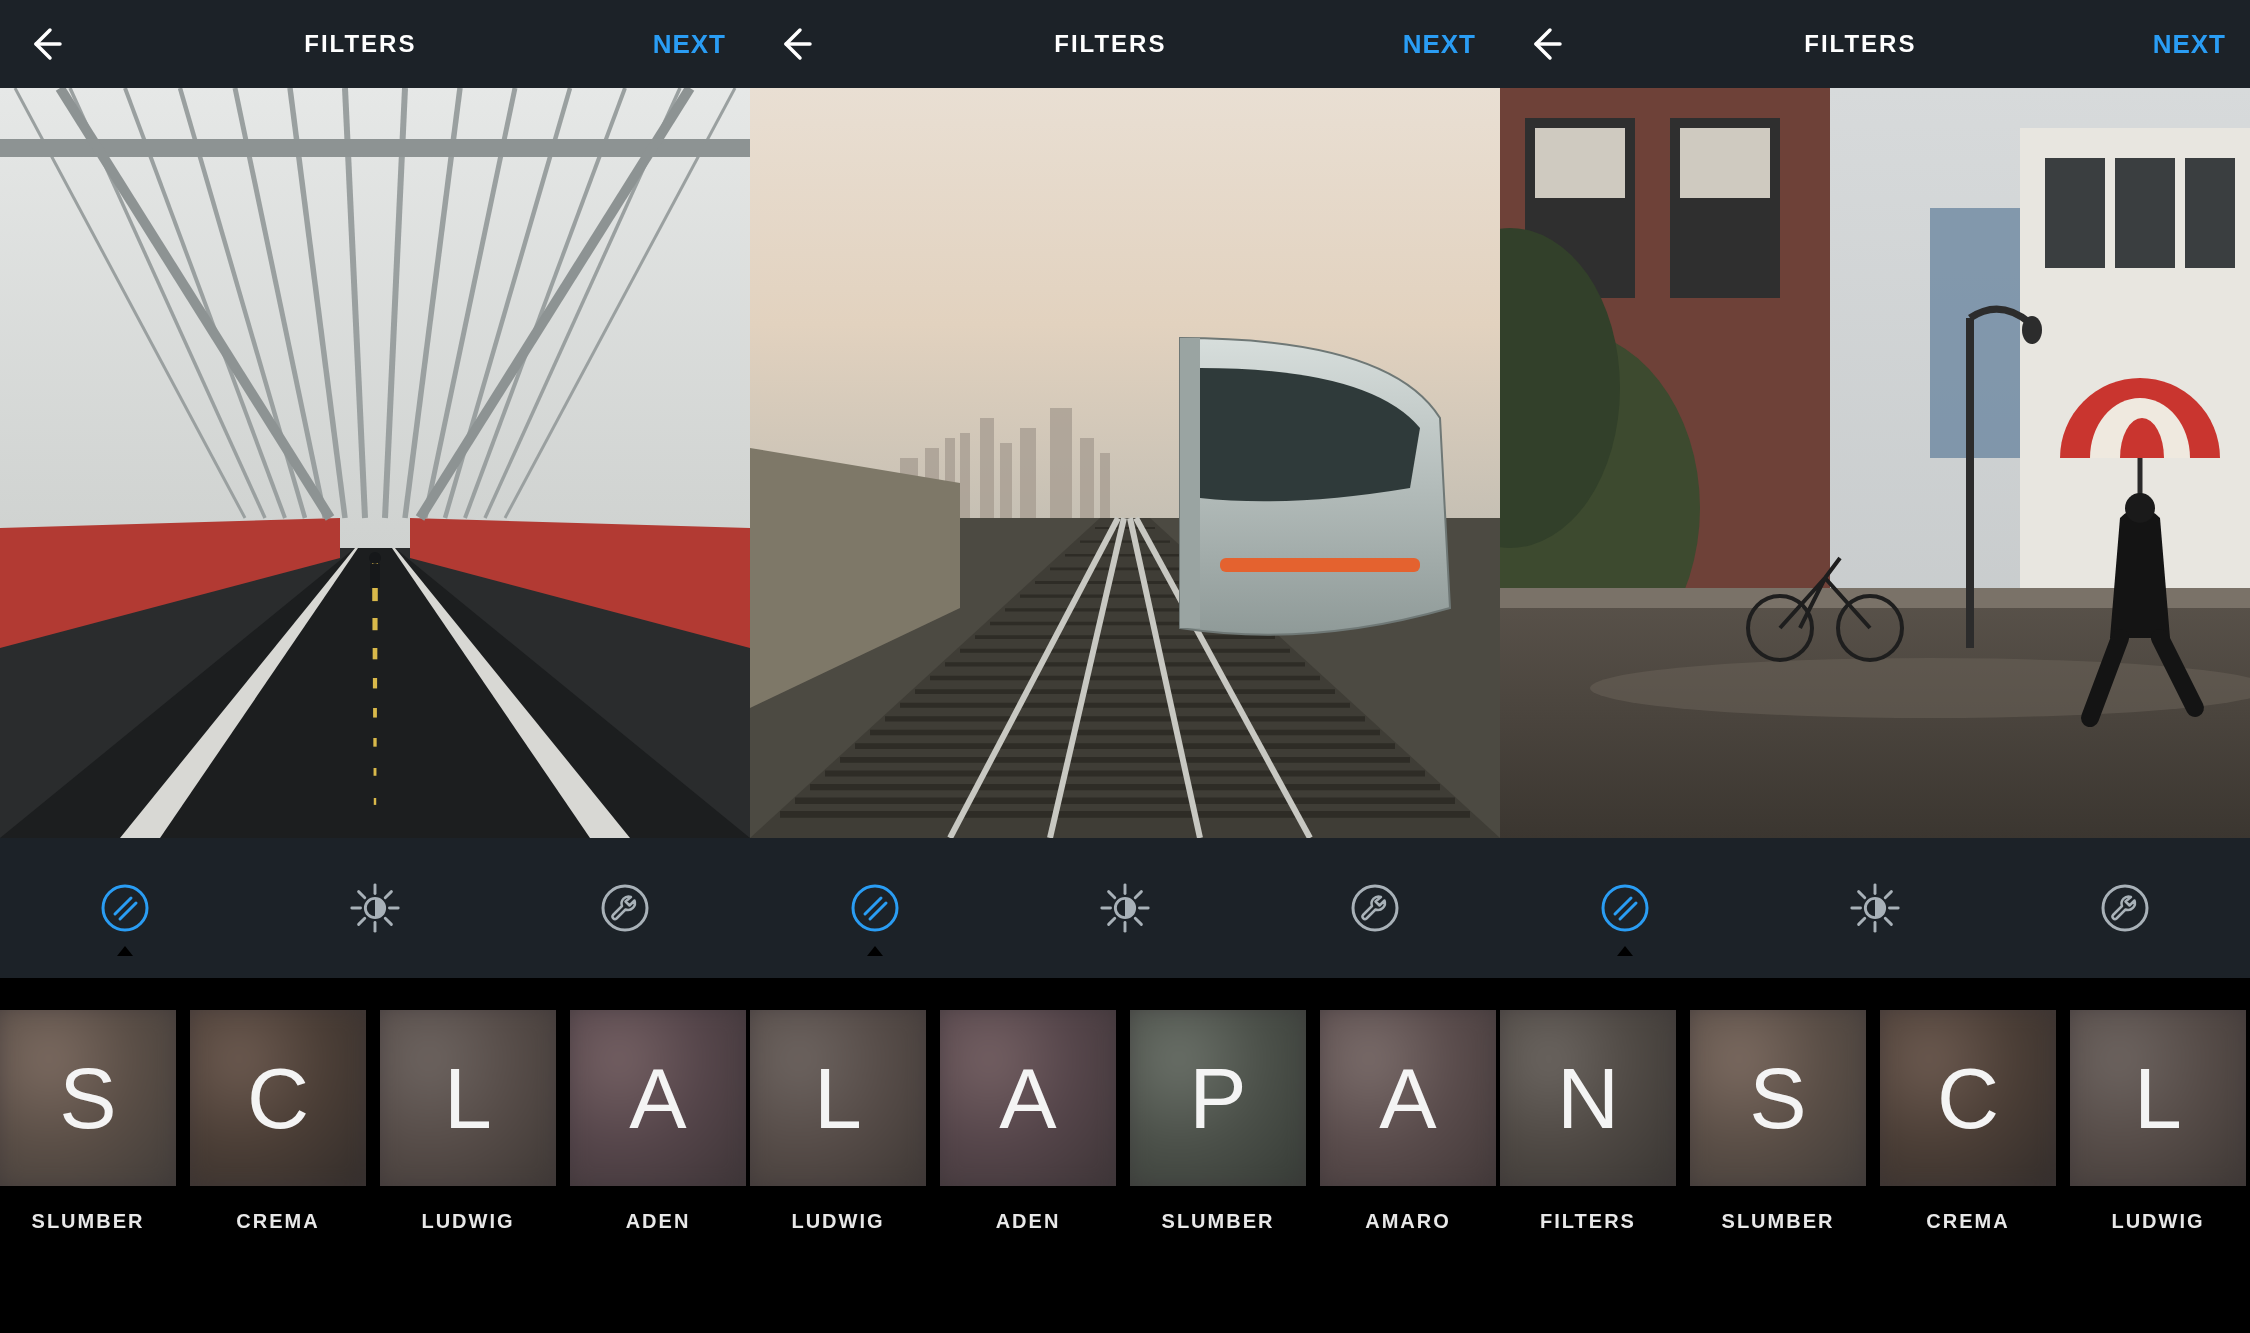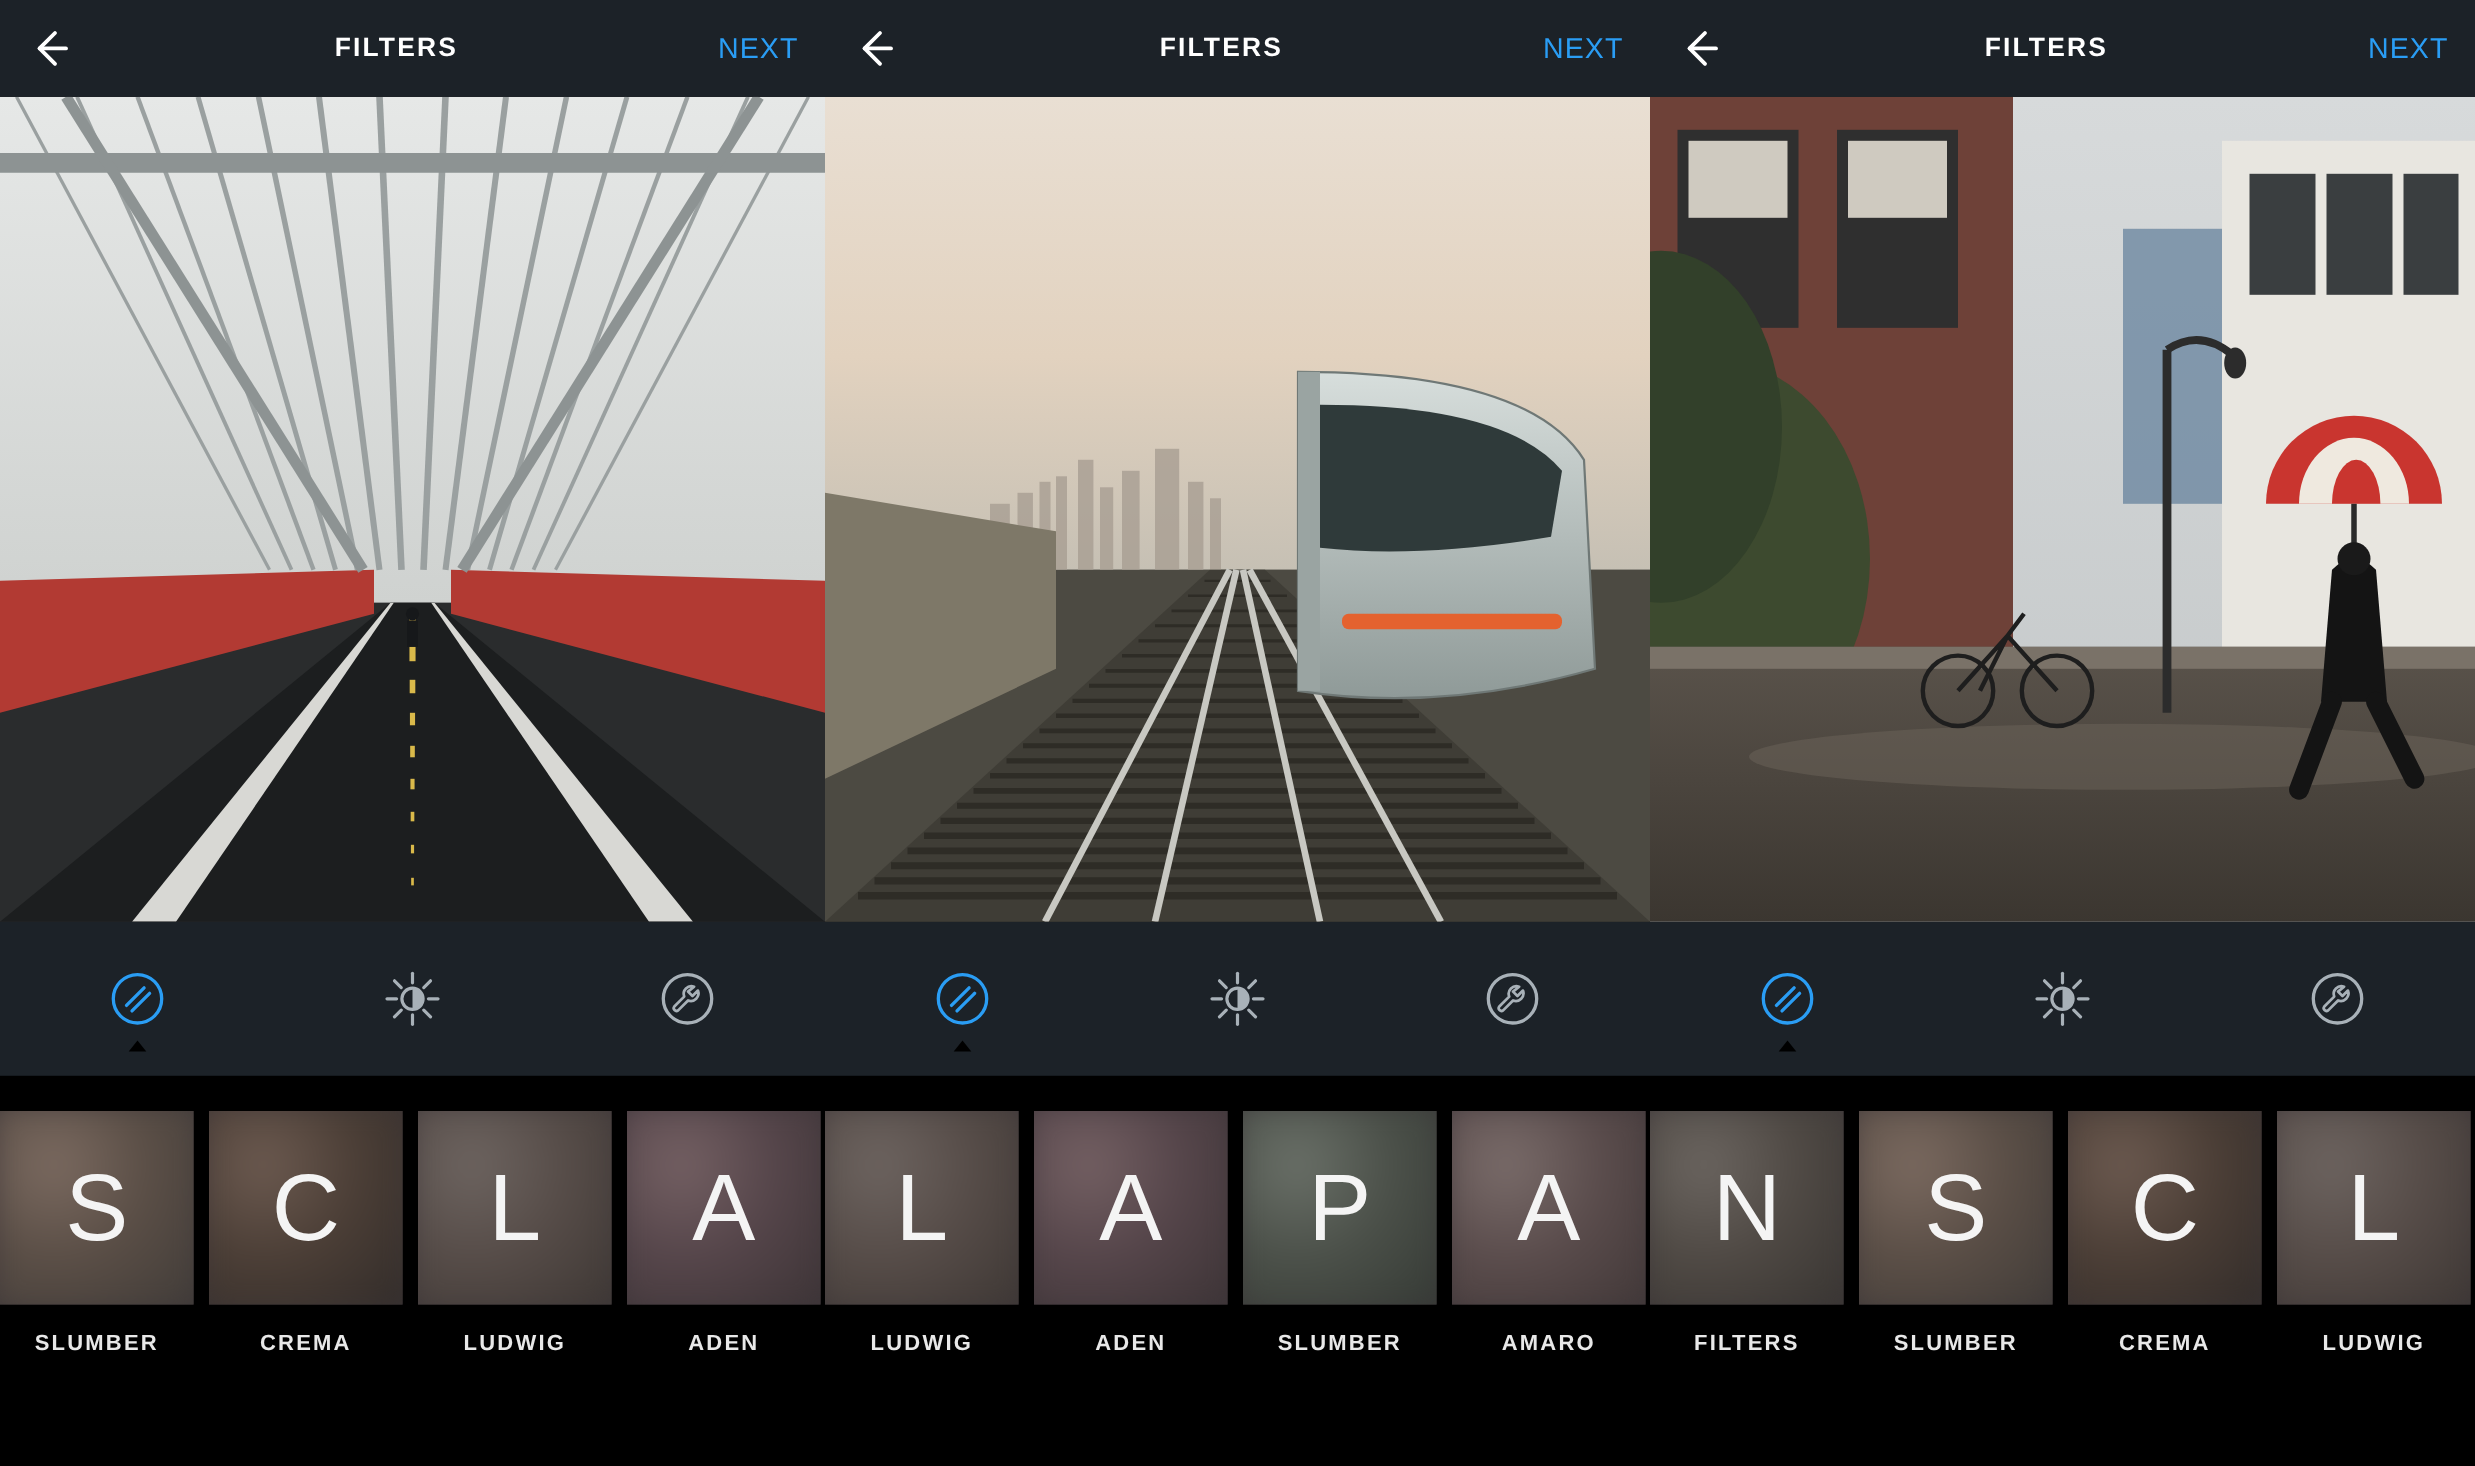--- a/index.html
+++ b/index.html
@@ -41,21 +41,21 @@
   }
   .header-title {
     color: #fff;
     font-size: 24px;
     font-weight: 600;
     letter-spacing: 2px;
   }
   .next-btn {
     color: #2a9df4;
     font-size: 26px;
-    font-weight: 400;
+    font-weight: 700;
     letter-spacing: 1px;
     cursor: pointer;
   }
 
   
   .preview {
     width: 750px;
     height: 750px;
     background: #222;
     position: relative;

